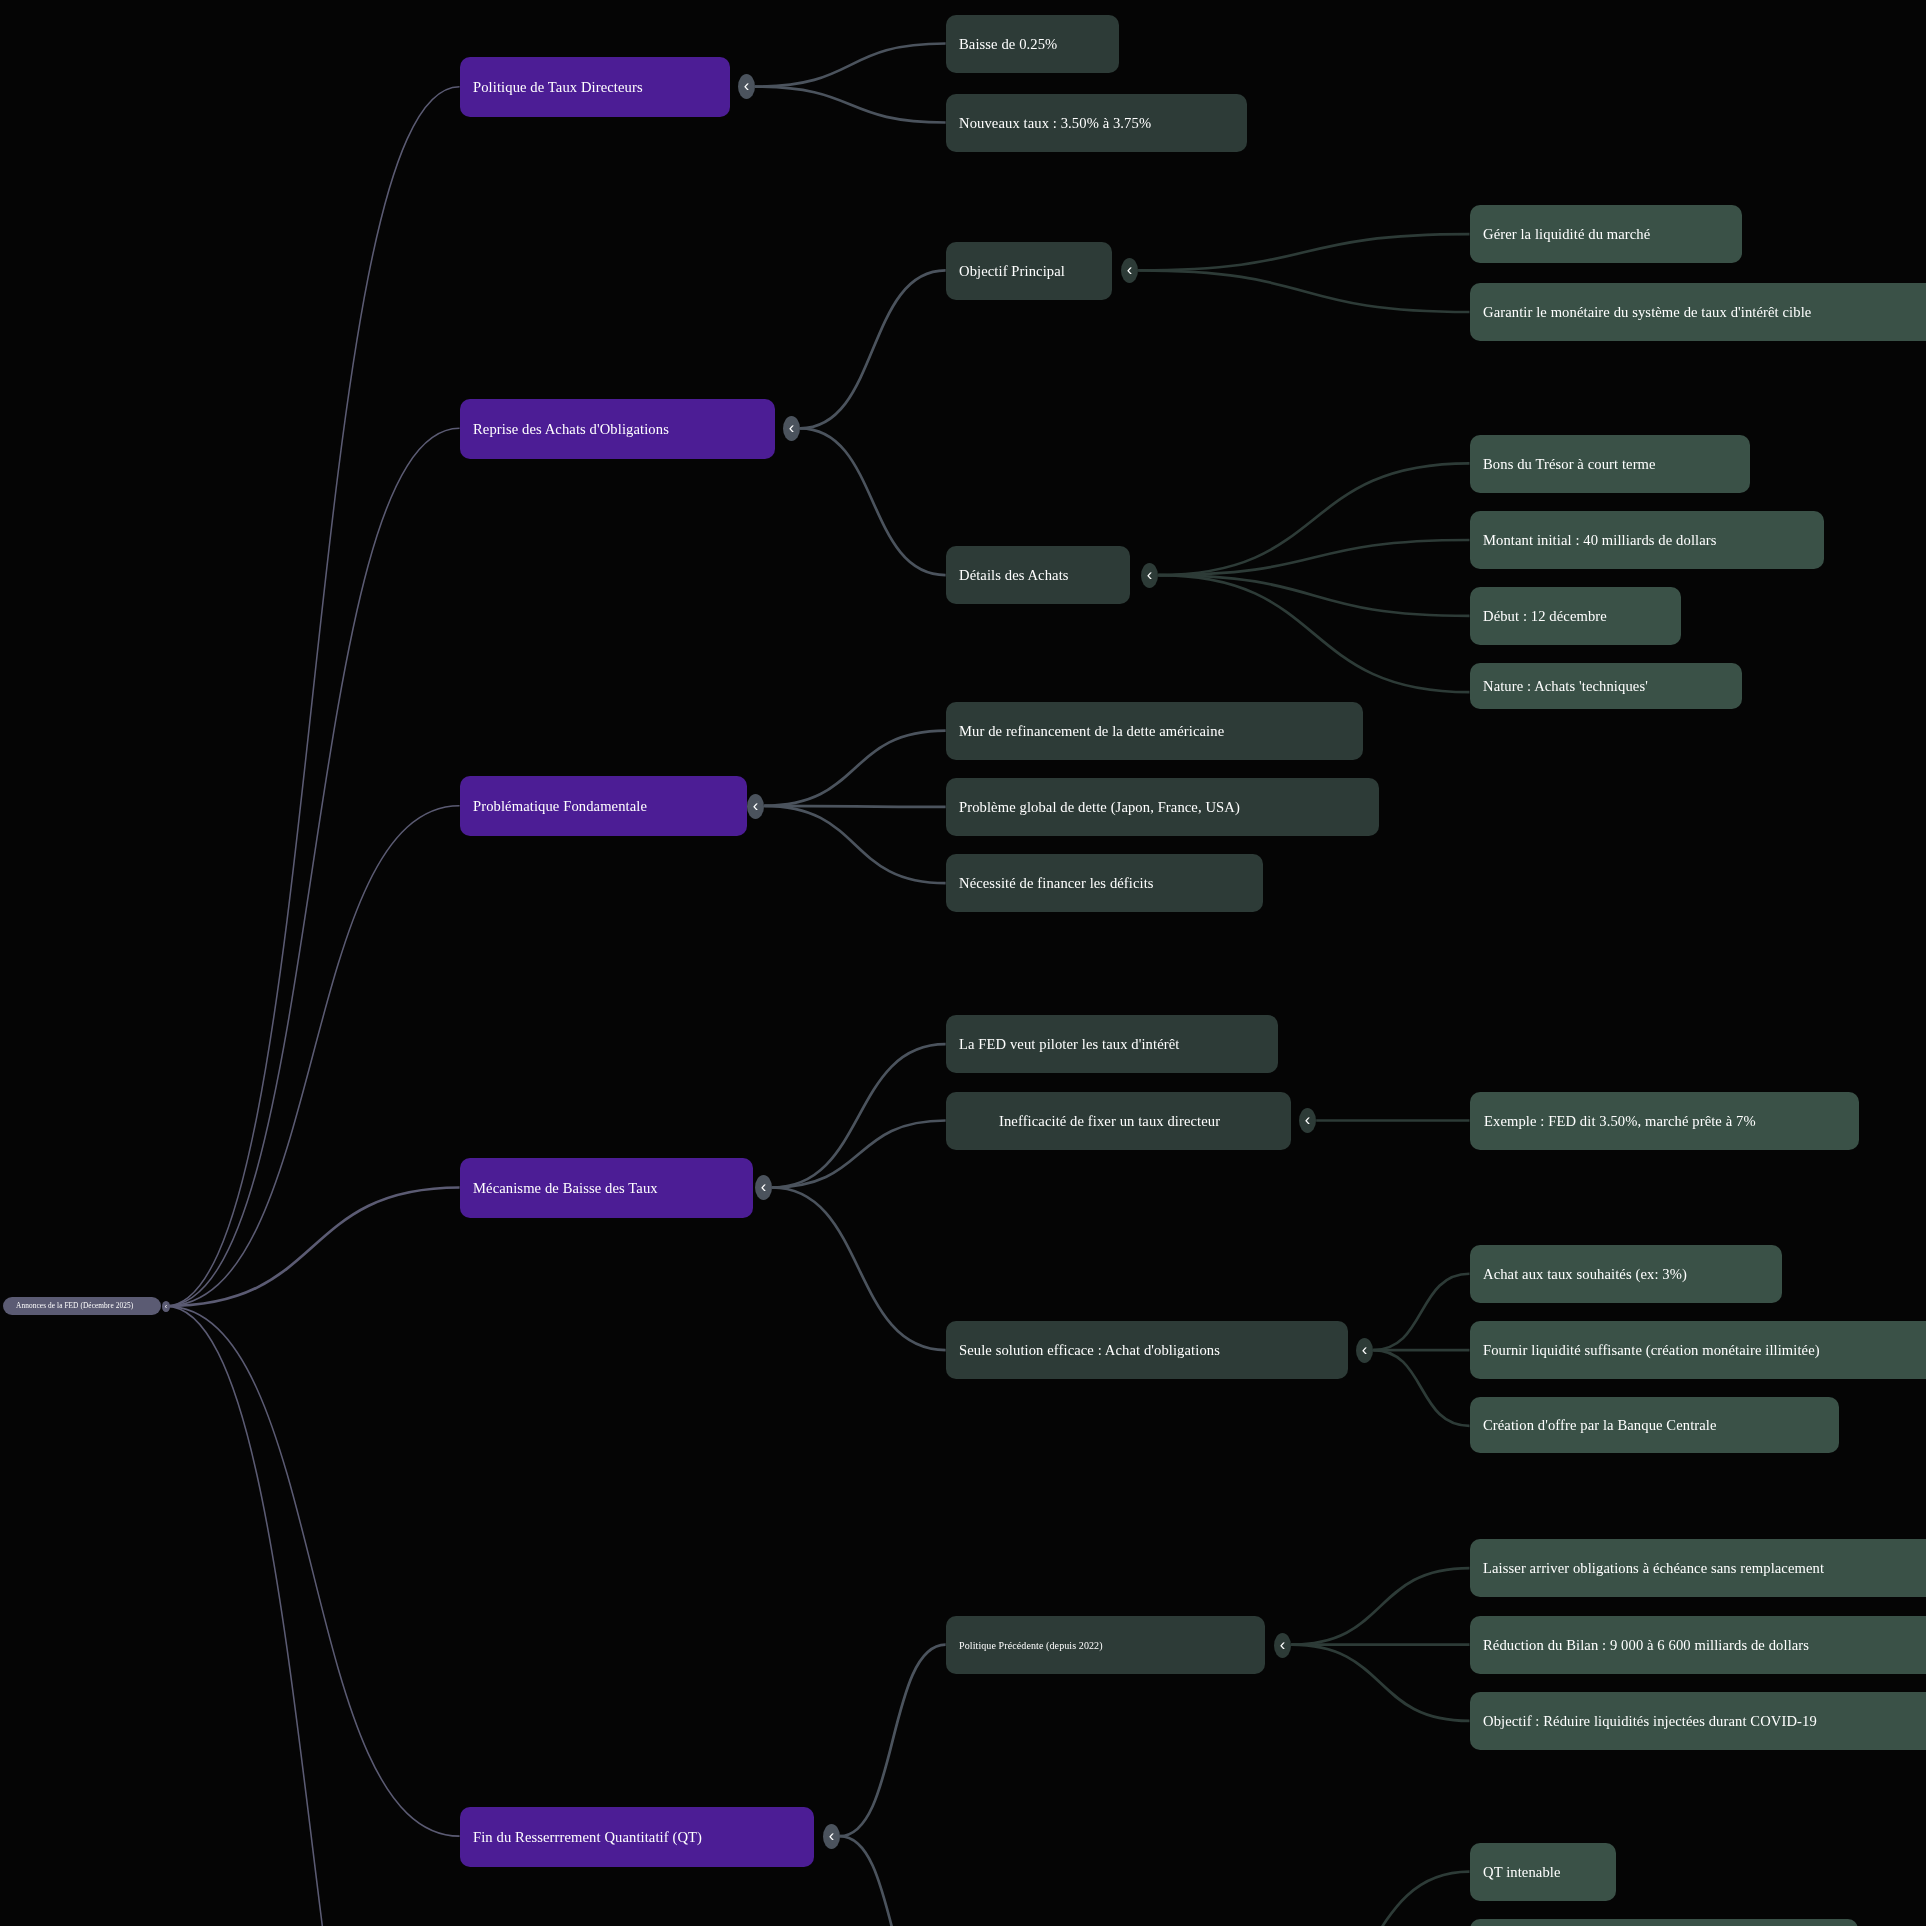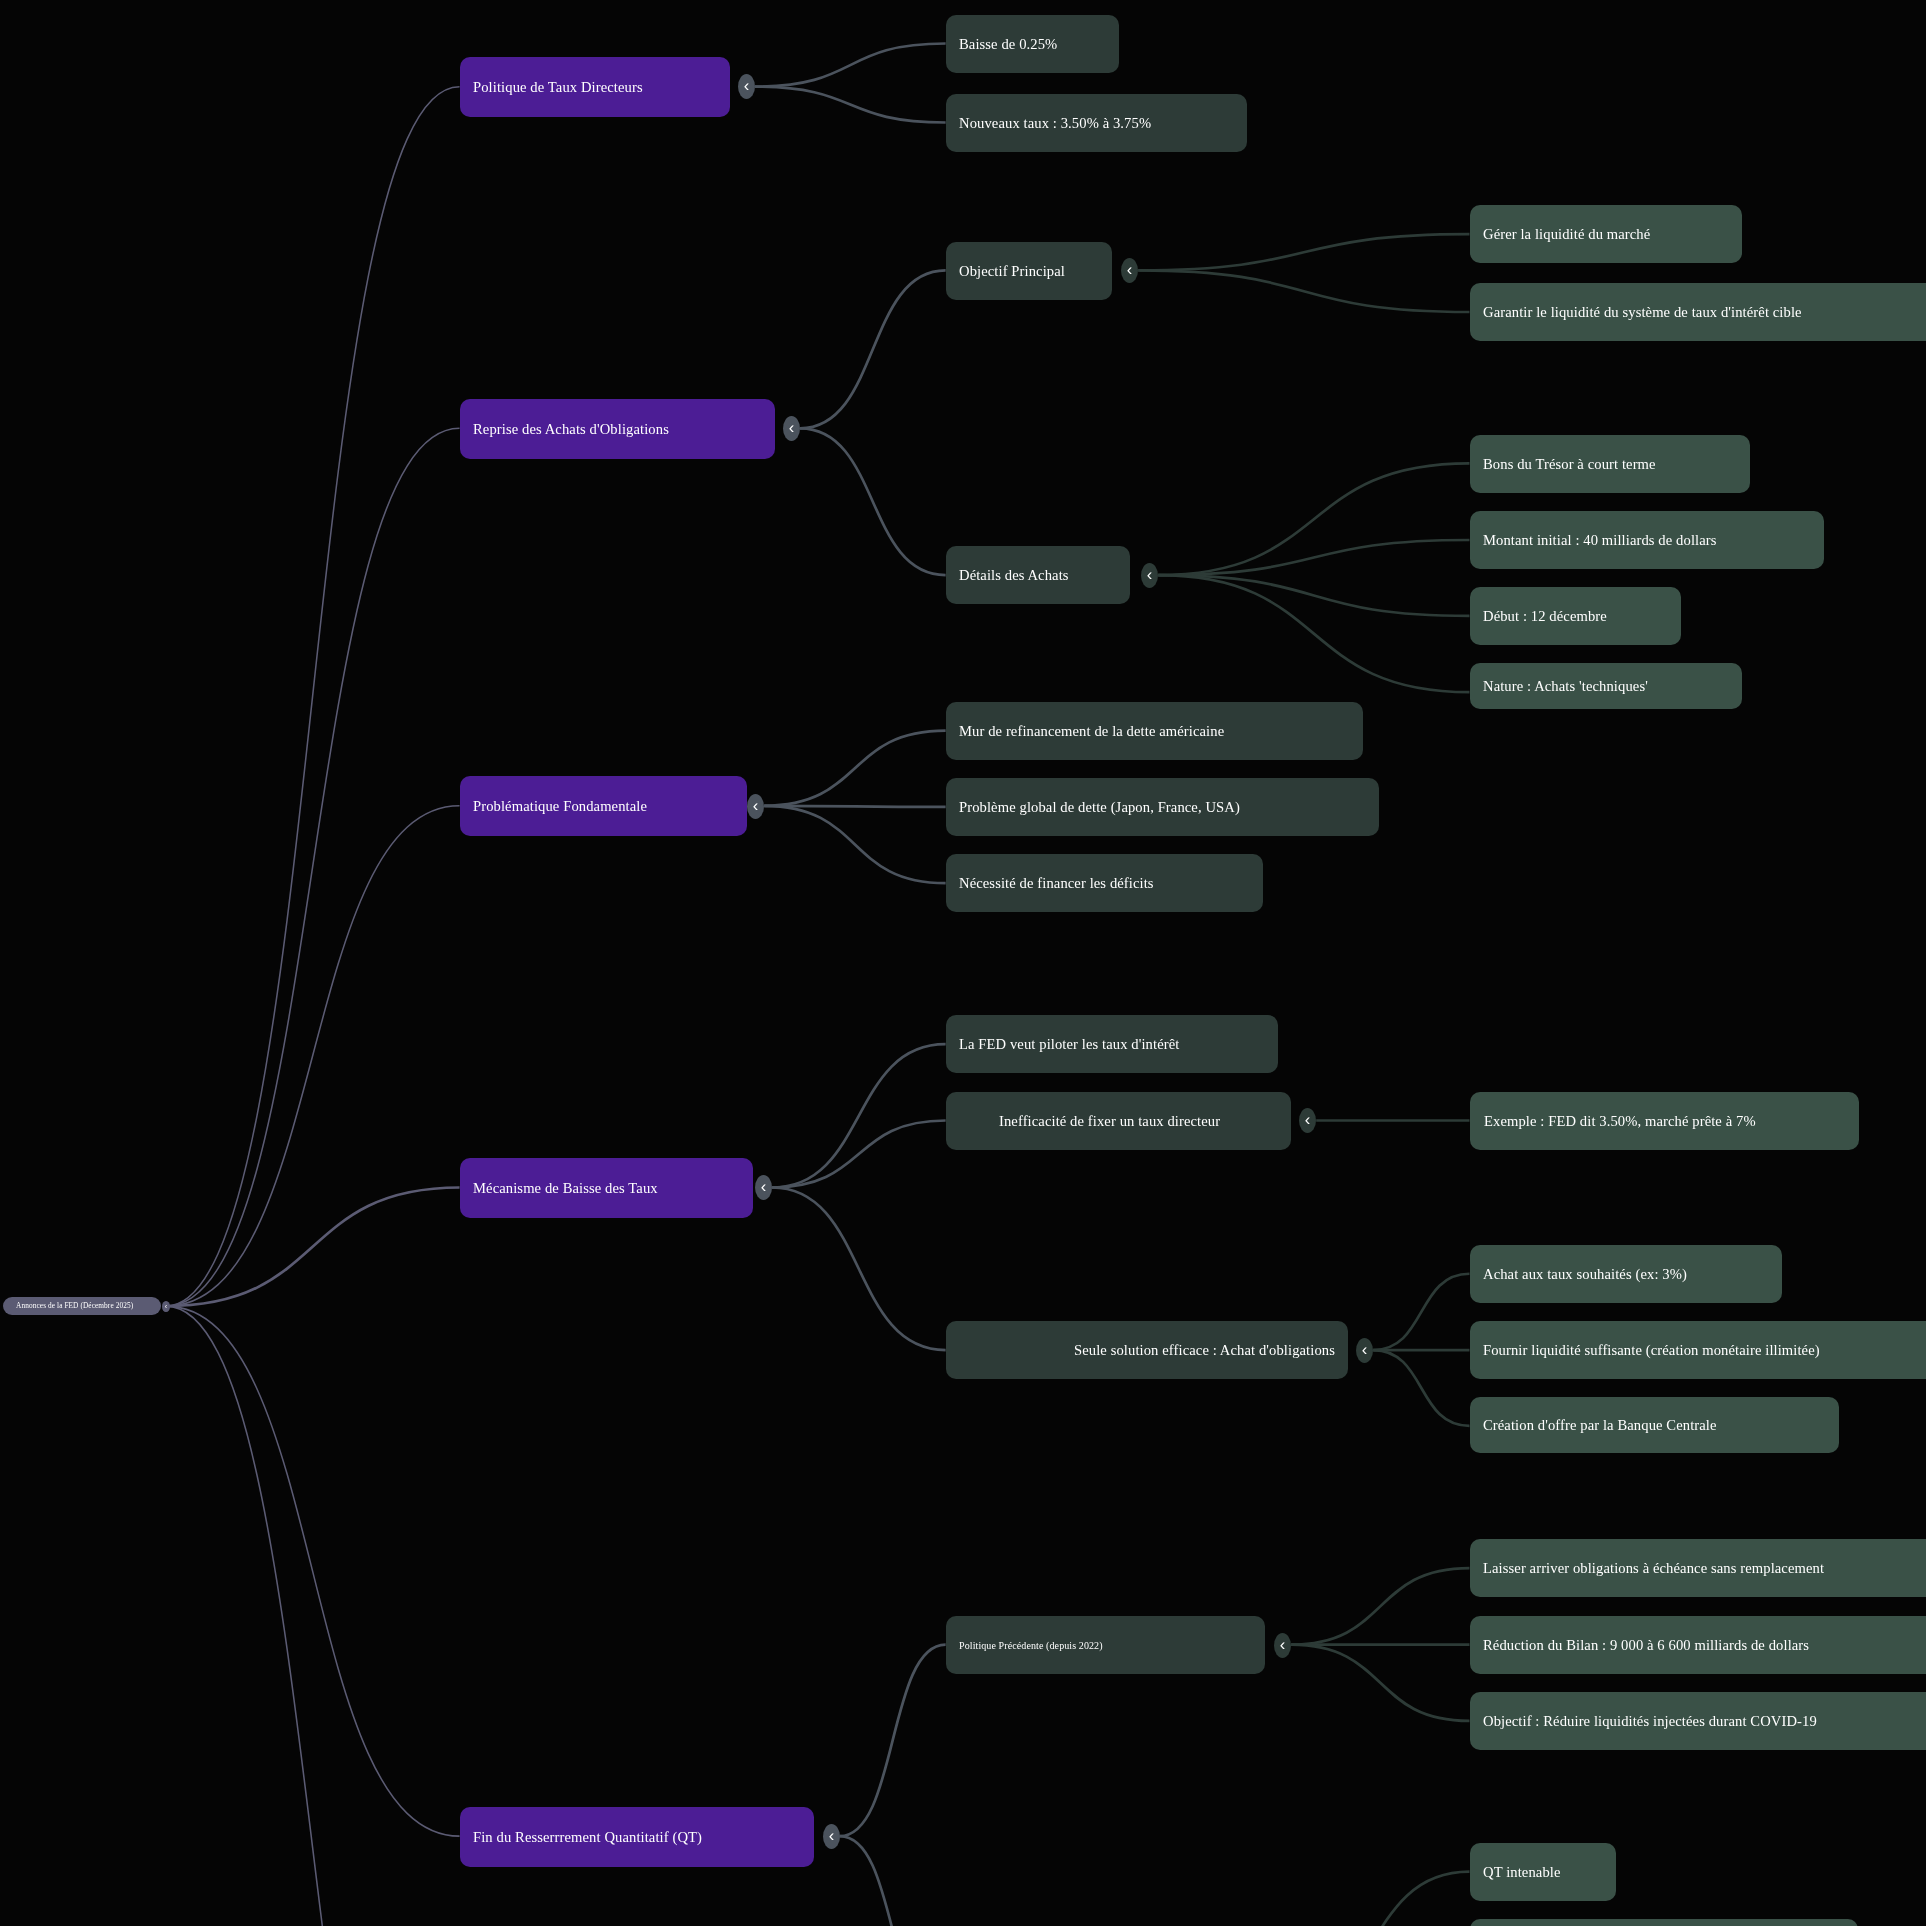--- a/index.html
+++ b/index.html
@@ -127,21 +127,21 @@
       <div class="node lvl2" style="left: 946px; top: 242px; width: 166px; height: 58px;">
         <span class="lbl" style="font-size: 14.6px;">Objectif Principal</span>
       </div>
       <div class="toggle tg2" style="left: 1121px; top: 258px; width: 17px; height: 25px; font-size: 16.6px;">
         <span>‹</span>
       </div>
       <div class="node lvl3" style="left: 1470px; top: 205px; width: 272px; height: 58px;">
         <span class="lbl" style="font-size: 14.6px;">Gérer la liquidité du marché</span>
       </div>
       <div class="node lvl3" style="left: 1470px; top: 283px; width: 490px; height: 58px;">
-        <span class="lbl" style="font-size: 14.6px;">Garantir le liquidité du système de taux d'intérêt cible</span>
+        <span class="lbl" style="font-size: 14.6px;">Garantir le monétaire du système de taux d'intérêt cible</span>
       </div>
       <div class="node lvl2" style="left: 946px; top: 546px; width: 184px; height: 58px;">
         <span class="lbl" style="font-size: 14.6px;">Détails des Achats</span>
       </div>
       <div class="toggle tg2" style="left: 1141px; top: 563px; width: 17px; height: 25px; font-size: 16.6px;">
         <span>‹</span>
       </div>
       <div class="node lvl3" style="left: 1470px; top: 435px; width: 280px; height: 58px;">
         <span class="lbl" style="font-size: 14.6px;">Bons du Trésor à court terme</span>
       </div>
@@ -180,21 +180,21 @@
       </div>
       <div class="node lvl2" style="left: 946px; top: 1092px; width: 345px; height: 58px;">
         <span class="lbl" style="font-size: 14.6px; margin-left: 40px;">Inefficacité de fixer un taux directeur</span>
       </div>
       <div class="toggle tg2" style="left: 1299px; top: 1108px; width: 17px; height: 25px; font-size: 16.6px;">
         <span>‹</span>
       </div>
       <div class="node lvl3" style="left: 1470px; top: 1092px; width: 389px; height: 58px; padding-left: 14px;">
         <span class="lbl" style="font-size: 14.6px;">Exemple : FED dit 3.50%, marché prête à 7%</span>
       </div>
-      <div class="node lvl2" style="left: 946px; top: 1321px; width: 402px; height: 58px; justify-content: flex-end;">
+      <div class="node lvl2" style="left: 946px; top: 1321px; width: 402px; height: 58px;">
         <span class="lbl" style="font-size: 14.6px;">Seule solution efficace : Achat d'obligations</span>
       </div>
       <div class="toggle tg2" style="left: 1356px; top: 1338px; width: 17px; height: 25px; font-size: 16.6px;">
         <span>‹</span>
       </div>
       <div class="node lvl3" style="left: 1470px; top: 1245px; width: 312px; height: 58px;">
         <span class="lbl" style="font-size: 14.6px;">Achat aux taux souhaités (ex: 3%)</span>
       </div>
       <div class="node lvl3" style="left: 1470px; top: 1321px; width: 496px; height: 58px;">
         <span class="lbl" style="font-size: 14.6px;">Fournir liquidité suffisante (création monétaire illimitée)</span>

